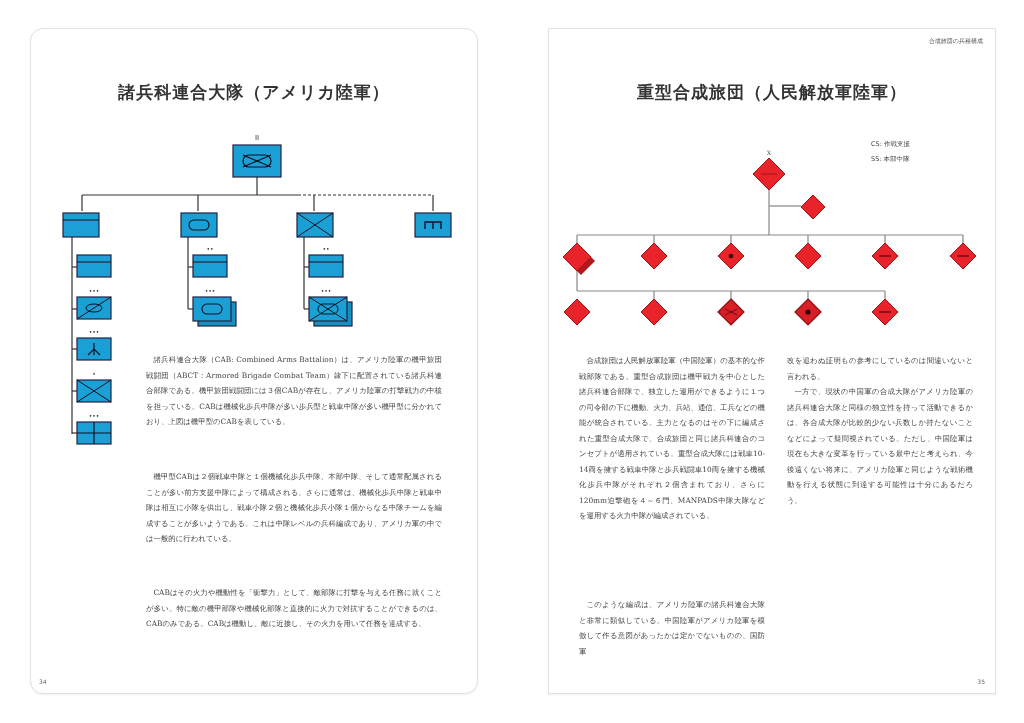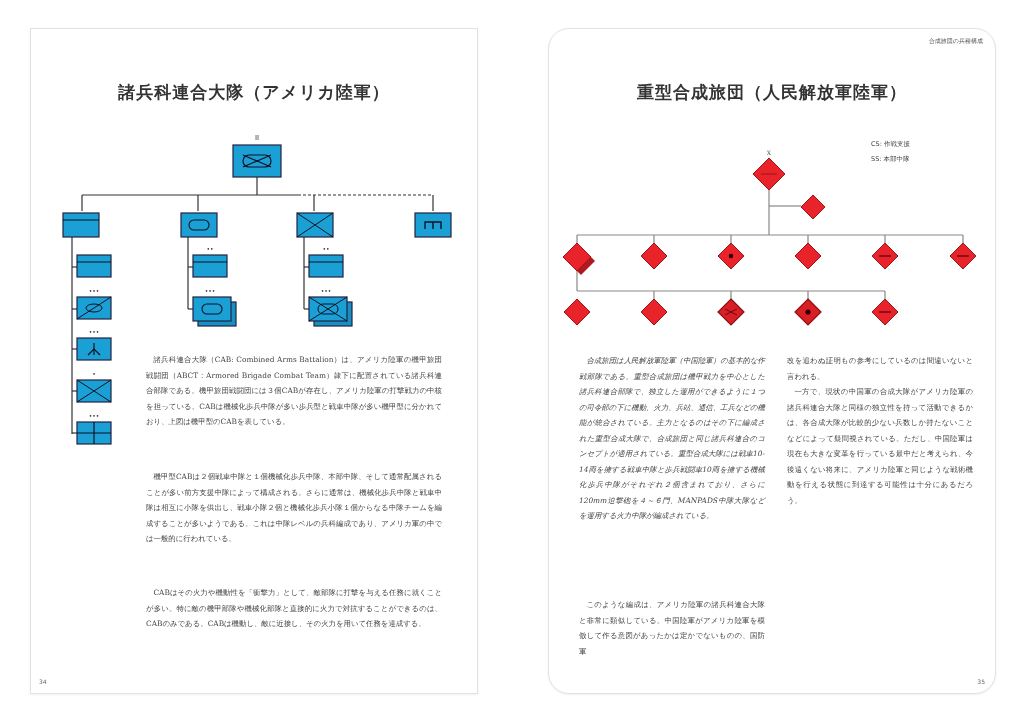--- a/index.html
+++ b/index.html
@@ -1,19 +1,19 @@
 <!DOCTYPE html>
 <html><head>
 <meta charset="utf-8">
 <style>
   html,body{margin:0;padding:0;}
   body{width:1024px;height:723px;background:#ffffff;position:relative;overflow:hidden;font-family:"DejaVu Serif","Liberation Serif",serif;color:#333;}
   .page{position:absolute;top:28px;width:446px;height:664px;background:#fff;border:1px solid #e2e2e2;box-shadow:0 1px 2px rgba(0,0,0,0.06);}
-  #page-left{left:30px;}
-  #page-right{left:548px;border-radius:21px;}
+  #page-left{left:30px;border-radius:13px;}
+  #page-right{left:548px;}
   .title{position:absolute;top:52px;left:0;right:0;text-align:center;font-family:"DejaVu Sans","Liberation Sans",sans-serif;font-size:17px;font-weight:bold;color:#333;letter-spacing:1px;}
   .header-note{position:absolute;top:8px;right:12px;font-size:6px;color:#555;font-family:"DejaVu Sans",sans-serif;}
   .page-num{position:absolute;bottom:8px;font-size:6px;color:#666;font-family:"DejaVu Sans",sans-serif;}
   .para{position:absolute;font-size:7.4px;line-height:15.5px;color:#444;text-align:justify;text-indent:1em;margin:0;}
   .legend{position:absolute;top:108px;left:322px;font-size:6.5px;line-height:15px;color:#444;font-family:"DejaVu Sans",sans-serif;}
   svg{position:absolute;left:0;top:0;}
 </style>
 </head>
 <body>
 
@@ -210,19 +210,19 @@
     <g>
         <polygon points="259,270 272,283 259,296 246,283" fill="#d81f25" stroke="#8a1014" stroke-width="1.2"></polygon>
         <circle cx="259" cy="283" r="2.6" fill="#300"></circle>
       </g>
     <g>
         <polygon points="336,270 349,283 336,296 323,283" fill="#e8232a" stroke="#a01418" stroke-width="1"></polygon>
         <line x1="330" y1="283" x2="342" y2="283" stroke="#501" stroke-width="1.2"></line>
       </g>
   </svg>
 
-  <p class="para" style="top:324px;left:30px;width:186px;font-style:italic;">合成旅団は人民解放軍陸軍（中国陸軍）の基本的な作戦部隊である。重型合成旅団は機甲戦力を中心とした諸兵科連合部隊で、独立した運用ができるように１つの司令部の下に機動、火力、兵站、通信、工兵などの機能が統合されている。主力となるのはその下に編成された重型合成大隊で、合成旅団と同じ諸兵科連合のコンセプトが適用されている。重型合成大隊には戦車10-14両を擁する戦車中隊と歩兵戦闘車10両を擁する機械化歩兵中隊がそれぞれ２個含まれており、さらに120mm迫撃砲を４～６門、MANPADS中隊大隊などを運用する火力中隊が編成されている。</p>
+  <p class="para" style="top:324px;left:30px;width:186px;">合成旅団は人民解放軍陸軍（中国陸軍）の基本的な作戦部隊である。重型合成旅団は機甲戦力を中心とした諸兵科連合部隊で、独立した運用ができるように１つの司令部の下に機動、火力、兵站、通信、工兵などの機能が統合されている。主力となるのはその下に編成された重型合成大隊で、合成旅団と同じ諸兵科連合のコンセプトが適用されている。重型合成大隊には戦車10-14両を擁する戦車中隊と歩兵戦闘車10両を擁する機械化歩兵中隊がそれぞれ２個含まれており、さらに120mm迫撃砲を４～６門、MANPADS中隊大隊などを運用する火力中隊が編成されている。</p>
   <p class="para" style="top:324px;left:238px;width:186px;text-indent:0;">改を追わぬ証明もの参考にしているのは間違いないと言われる。</p>
   <p class="para" style="top:568px;left:30px;width:186px;">このような編成は、アメリカ陸軍の諸兵科連合大隊と非常に類似している。中国陸軍がアメリカ陸軍を模倣して作る意図があったかは定かでないものの、国防軍</p>
   <p class="para" style="top:356px;left:238px;width:186px;font-family:Liberation Mono, monospace;">一方で、現状の中国軍の合成大隊がアメリカ陸軍の諸兵科連合大隊と同様の独立性を持って活動できるかは、各合成大隊が比較的少ない兵数しか持たないことなどによって疑問視されている。ただし、中国陸軍は現在も大きな変革を行っている最中だと考えられ、今後遠くない将来に、アメリカ陸軍と同じような戦術機動を行える状態に到達する可能性は十分にあるだろう。</p>
 
   <div class="page-num" style="right:10px;">35</div>
 </div>
 
 </body></html>

